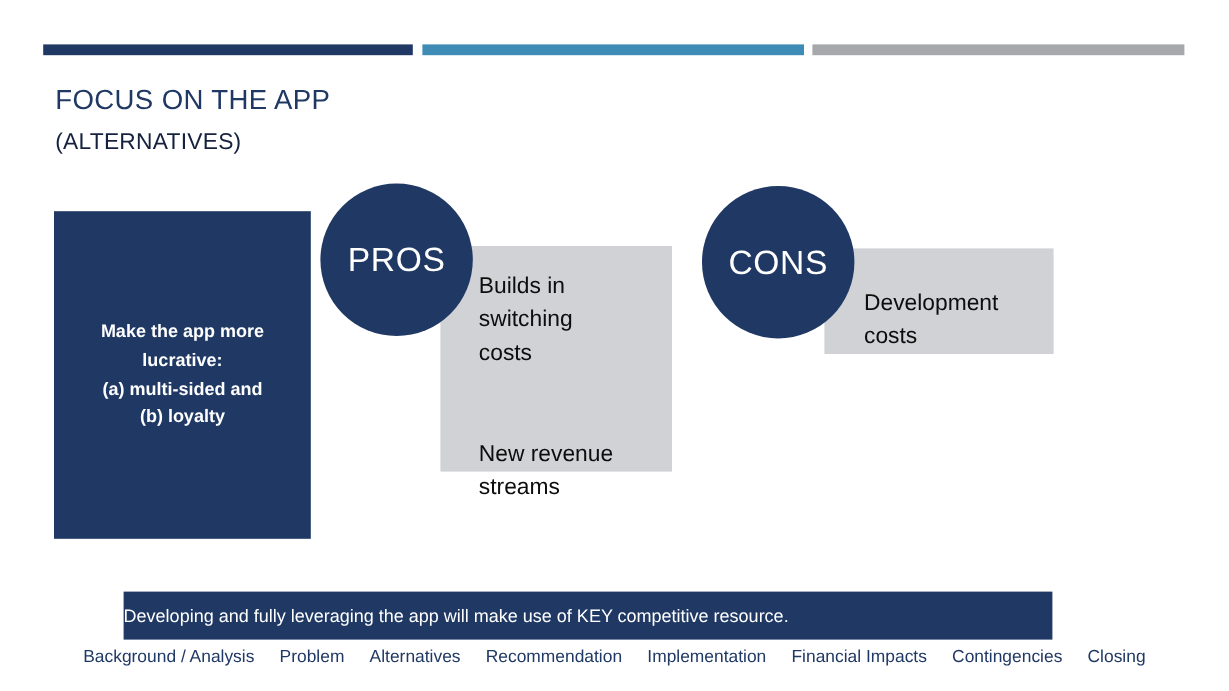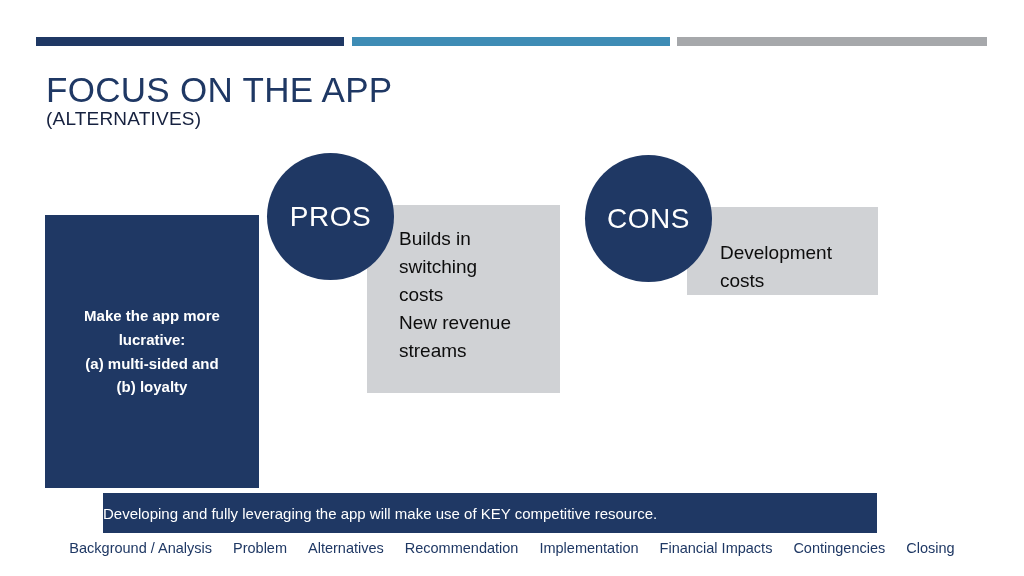--- a/index.html
+++ b/index.html
@@ -28,21 +28,21 @@
   }
   .rule-navy  { left: 36px;  width: 308px; background: #1F3864; }
   .rule-blue  { left: 352px; width: 318px; background: #3E8CB5; }
   .rule-gray  { left: 677px; width: 310px; background: #A6A8AB; }
 
   
   .title {
     position: absolute;
     left: 46px;
     top: 70px;
-    font-size: 35px;
+    font-size: 23px;
     color: #1F3864;
     letter-spacing: 0.3px;
     white-space: nowrap;
   }
   .subtitle {
     position: absolute;
     left: 46px;
     top: 108px;
     font-size: 19px;
     color: #16213f;
@@ -56,21 +56,20 @@
     left: 45px;
     top: 176px;
     width: 214px;
     height: 273px;
     background: #1F3864;
     display: flex;
     align-items: center;
     justify-content: flex-end;
     box-sizing: border-box;
     padding: 0 14px;
-    margin-top: 39px;
   }
   .alt-box-text {
     color: #ffffff;
     font-size: 15px;
     font-weight: bold;
     line-height: 1.58;
     text-align: center;
     white-space: pre-line;
   }
 
@@ -94,20 +93,21 @@
     height: 88px;
     padding: 32px 0 0 33px;
   }
   .panel-text {
     color: #0d0d0d;
     font-size: 19px;
     line-height: 1.48;
     white-space: pre-line;
   }
   .panel-text.second {
+    margin-top: 56px;
   }
 
   
   .circle {
     position: absolute;
     border-radius: 50%;
     background: #1F3864;
     display: flex;
     align-items: center;
     justify-content: center;

